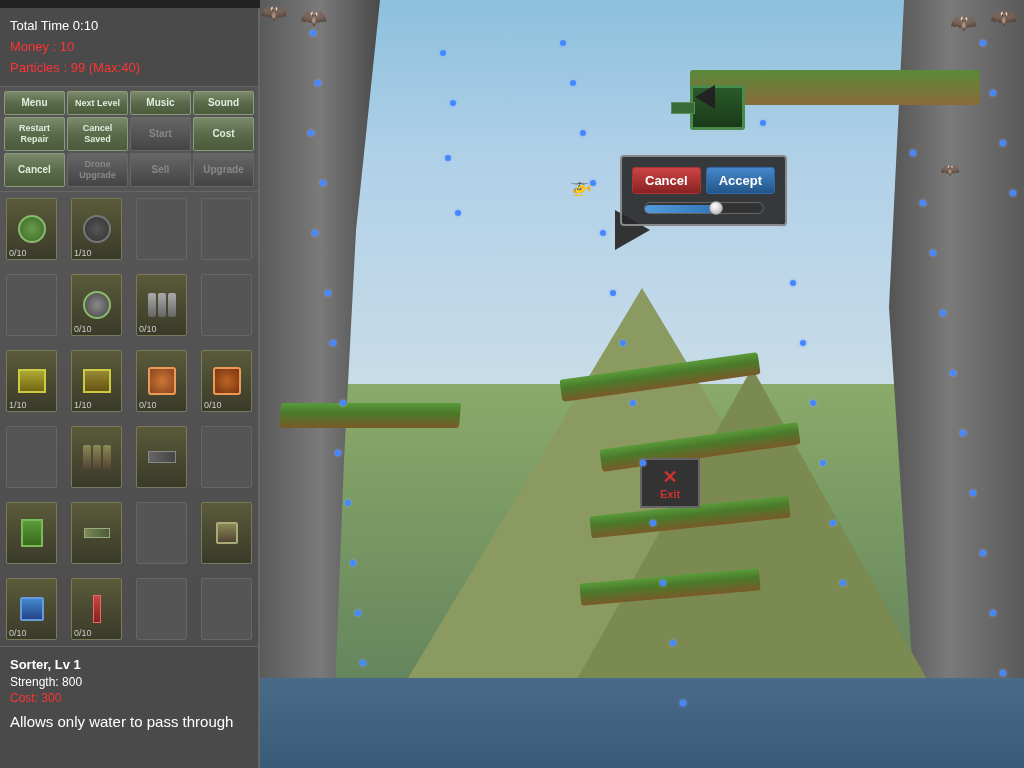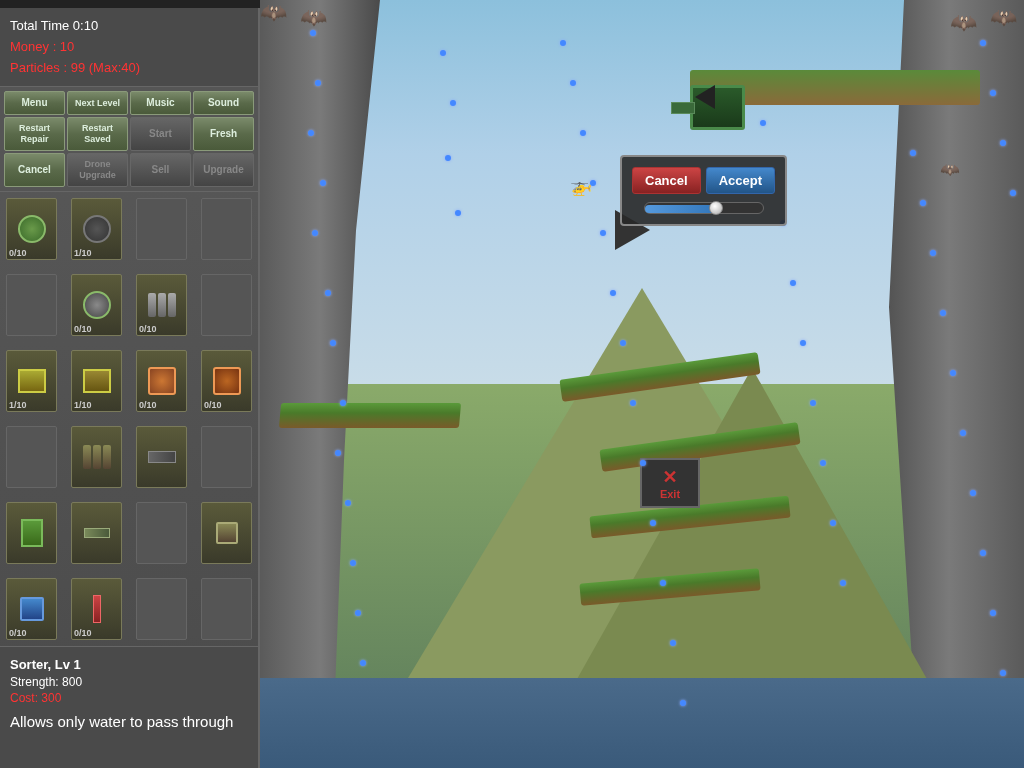--- a/index.html
+++ b/index.html
@@ -221,21 +221,20 @@
       border-color: #666;
     }
 
     
     #tower-grid {
       display: grid;
       grid-template-columns: repeat(4, 1fr);
       gap: 14px;
       padding: 6px;
       flex: 1;
-      font-weight: bold;
     }
     .tower-cell {
       position: relative;
       background: linear-gradient(180deg, #5a5a3a 0%, #3a3a2a 100%);
       border: 1px solid #7a7a5a;
       border-radius: 2px;
       display: flex;
       flex-direction: column;
       align-items: center;
       justify-content: center;
@@ -446,23 +445,23 @@
     <div class="stat-line stat-red">Money : 10</div>
     <div class="stat-line stat-red">Particles : 99 (Max:40)</div>
   </div>
 
   <div id="toolbar">
     <button class="tool-btn">Menu</button>
     <button class="tool-btn" style="font-size:9px;">Next Level</button>
     <button class="tool-btn">Music</button>
     <button class="tool-btn">Sound</button>
     <button class="tool-btn" style="font-size:9px;">Restart Repair</button>
-    <button class="tool-btn" style="font-size:9px;">Restart Saved</button>
+    <button class="tool-btn" style="font-size:9px;">Cancel Saved</button>
     <button class="tool-btn inactive">Start</button>
-    <button class="tool-btn">Fresh</button>
+    <button class="tool-btn">Cost</button>
     <button class="tool-btn">Cancel</button>
     <button class="tool-btn inactive" style="font-size:9px;">Drone Upgrade</button>
     <button class="tool-btn inactive">Sell</button>
     <button class="tool-btn inactive">Upgrade</button>
   </div>
 
   <div id="tower-grid">
 
     <div class="tower-cell">
       <div class="ti-green"></div>

